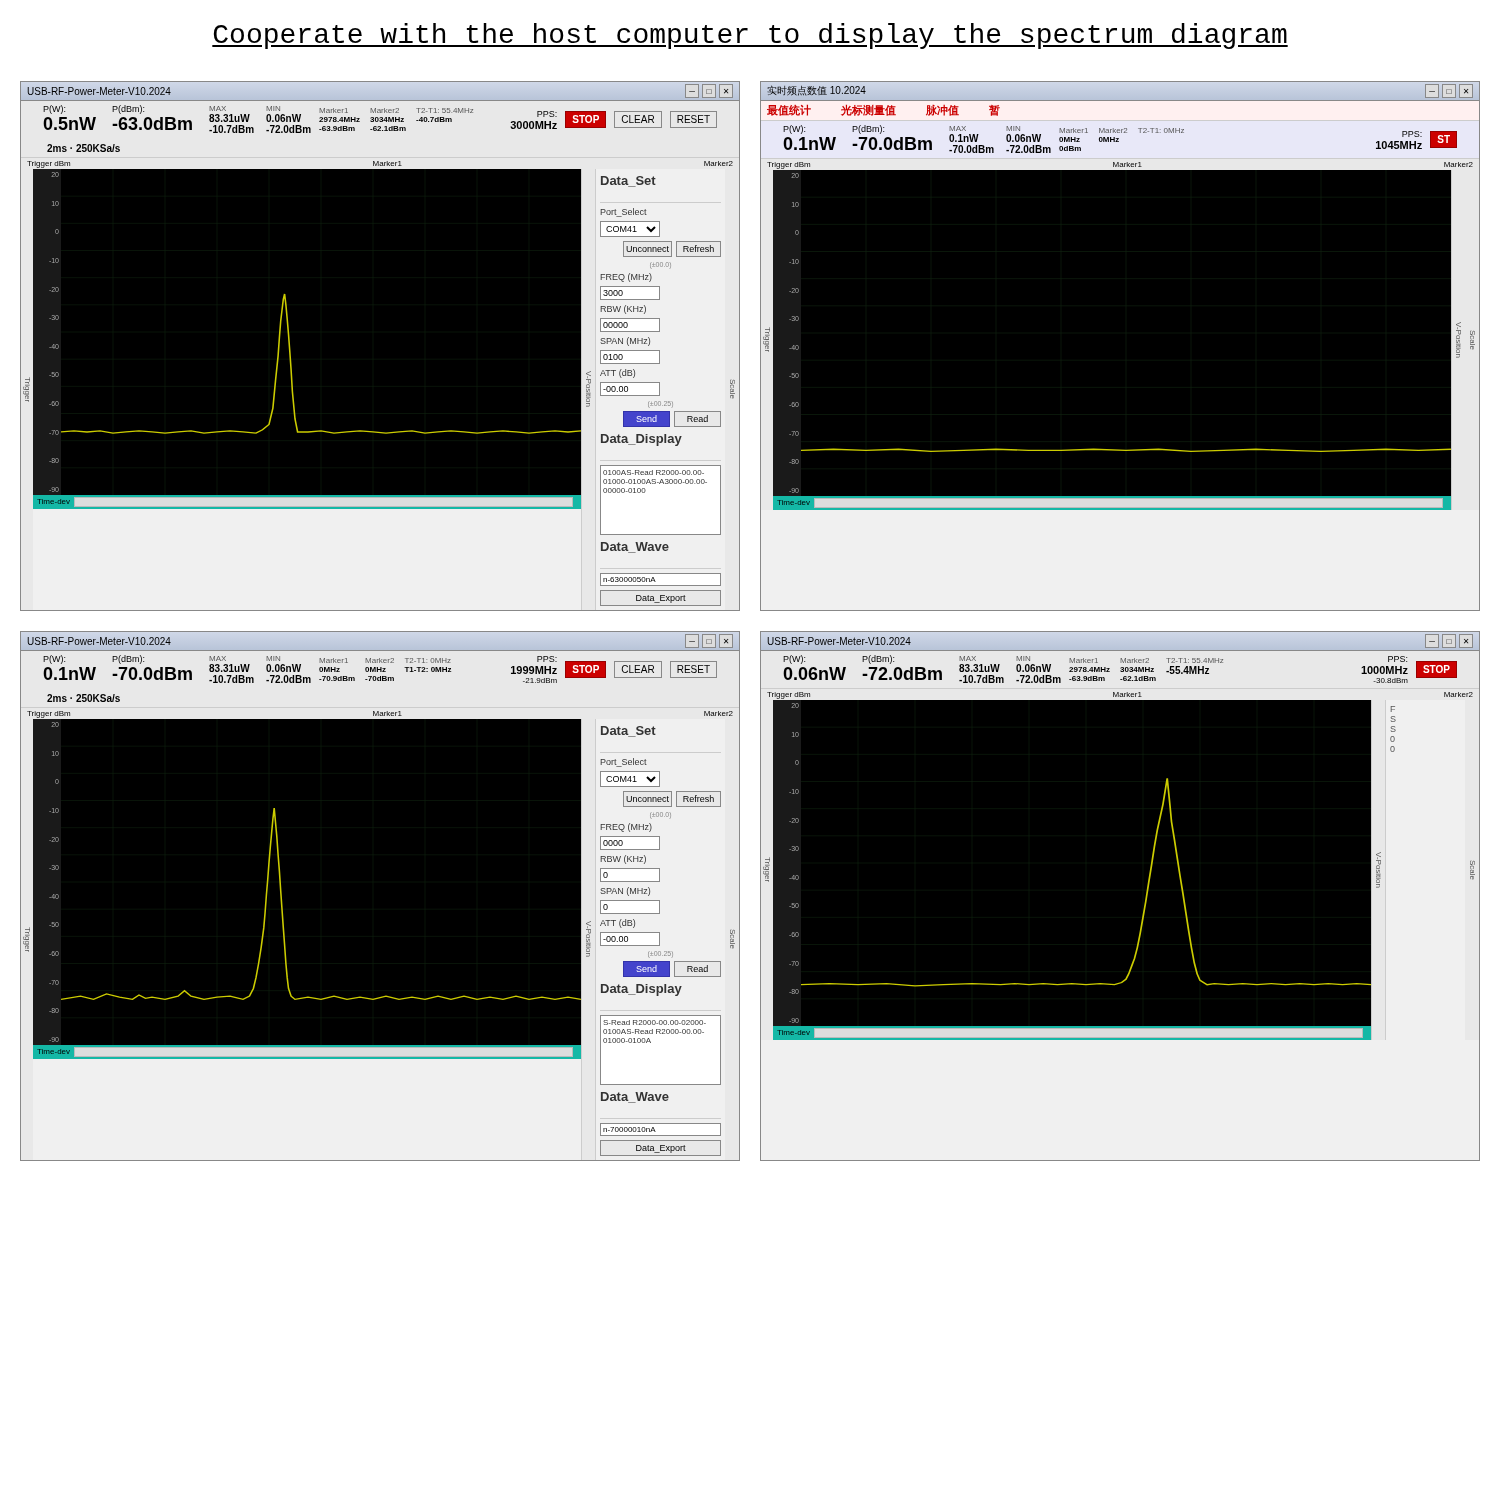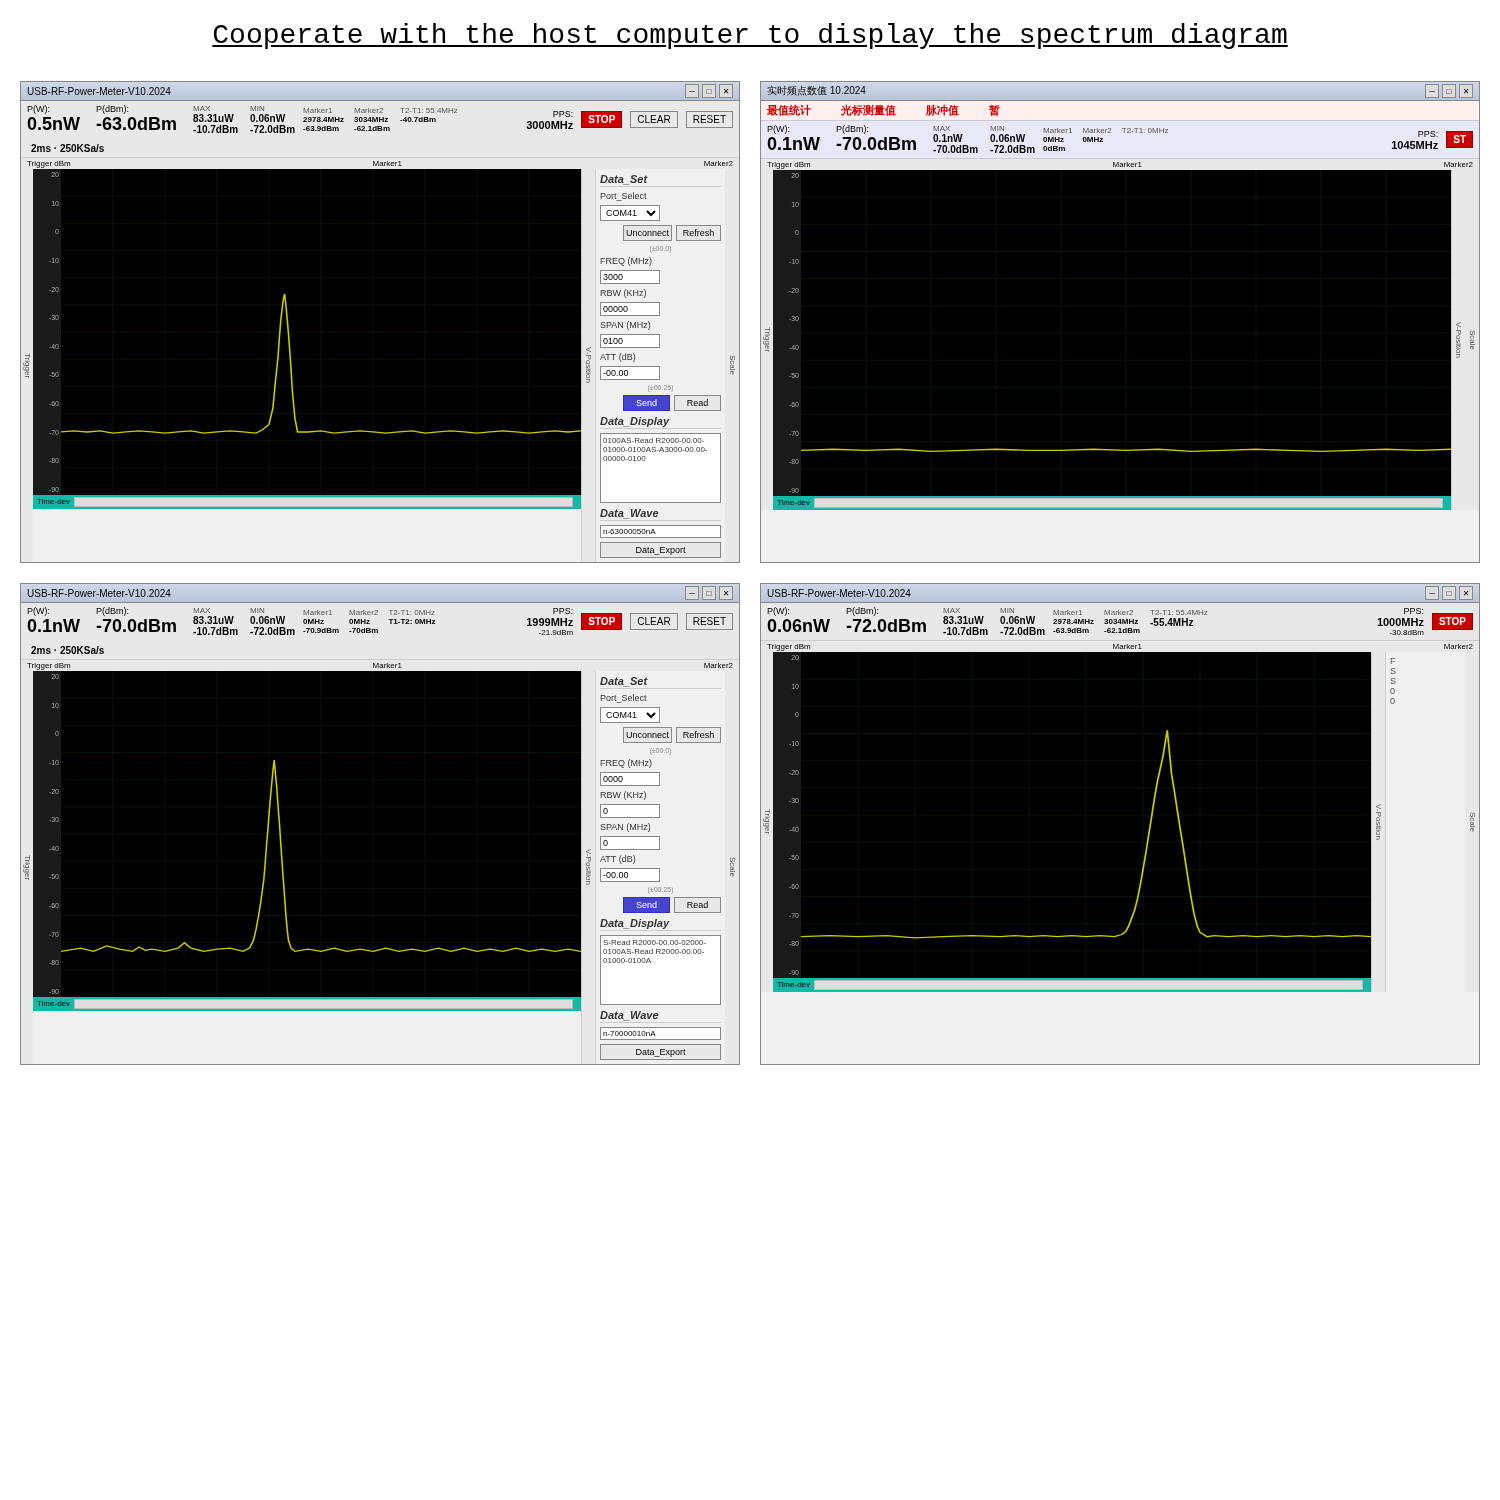--- a/index.html
+++ b/index.html
@@ -56,21 +56,21 @@
       font-size: 8px;
     }
     .window-content {
       display: flex;
       flex-direction: column;
       background: #f0f0f0;
     }
     .top-bar {
       display: flex;
       align-items: center;
-      padding: 3px 6px;
+      padding: 3px 22px;
       gap: 8px;
       background: #e8e8e8;
       border-bottom: 1px solid #ccc;
       flex-wrap: wrap;
     }
     .power-display {
       display: flex;
       flex-direction: column;
       margin-right: 8px;
     }
@@ -222,26 +222,25 @@
     }
     .refresh-btn {
       flex: 1;
       background: #e8e8e8;
       border: 1px solid #888;
       padding: 2px;
       font-size: 9px;
       cursor: pointer;
     }
     .section-header {
-      font-size: 11px;
+      font-size: 13px;
       font-weight: bold;
       color: #333;
       border-bottom: 1px solid #ccc;
-      padding-bottom: 1px;
-      font-style: italic;
+      padding-bottom: 14px;
     }
     .send-btn {
       background: #4444cc;
       color: white;
       border: 1px solid #3333aa;
       padding: 2px 8px;
       font-size: 9px;
       cursor: pointer;
       flex: 1;
     }

